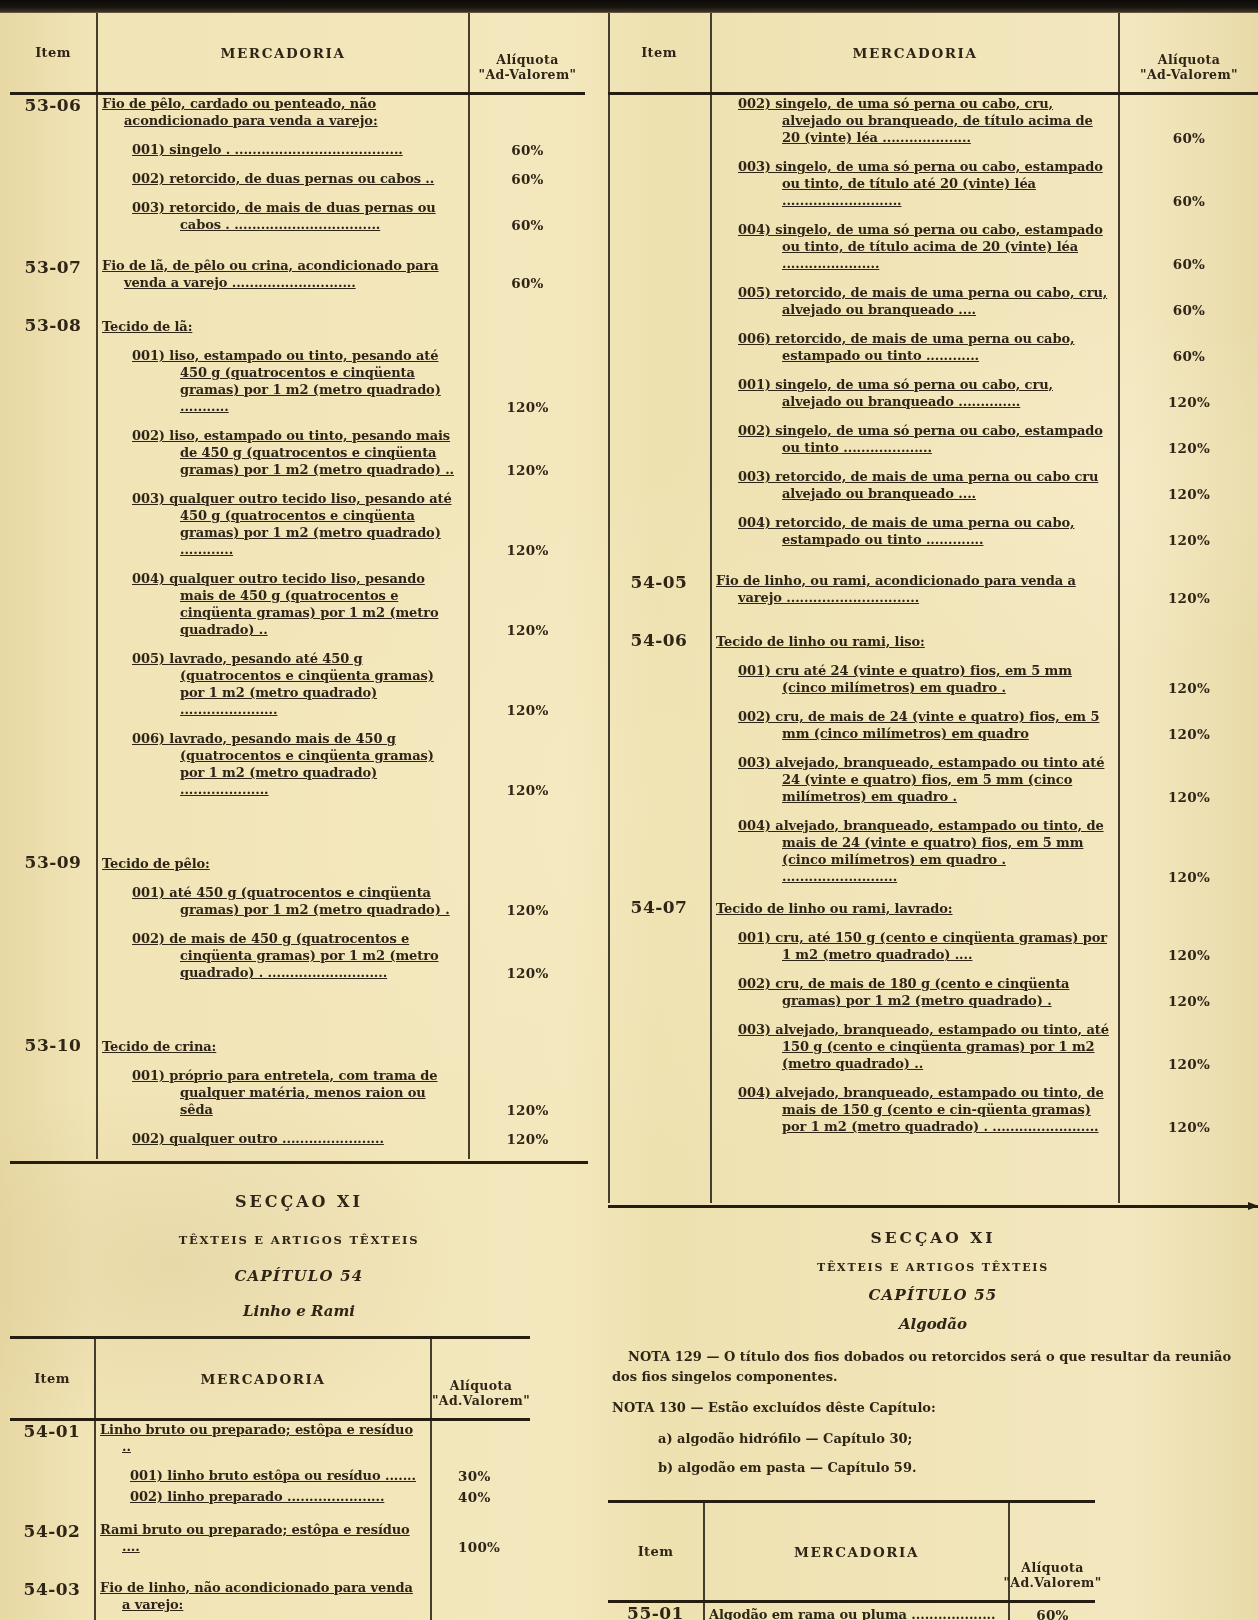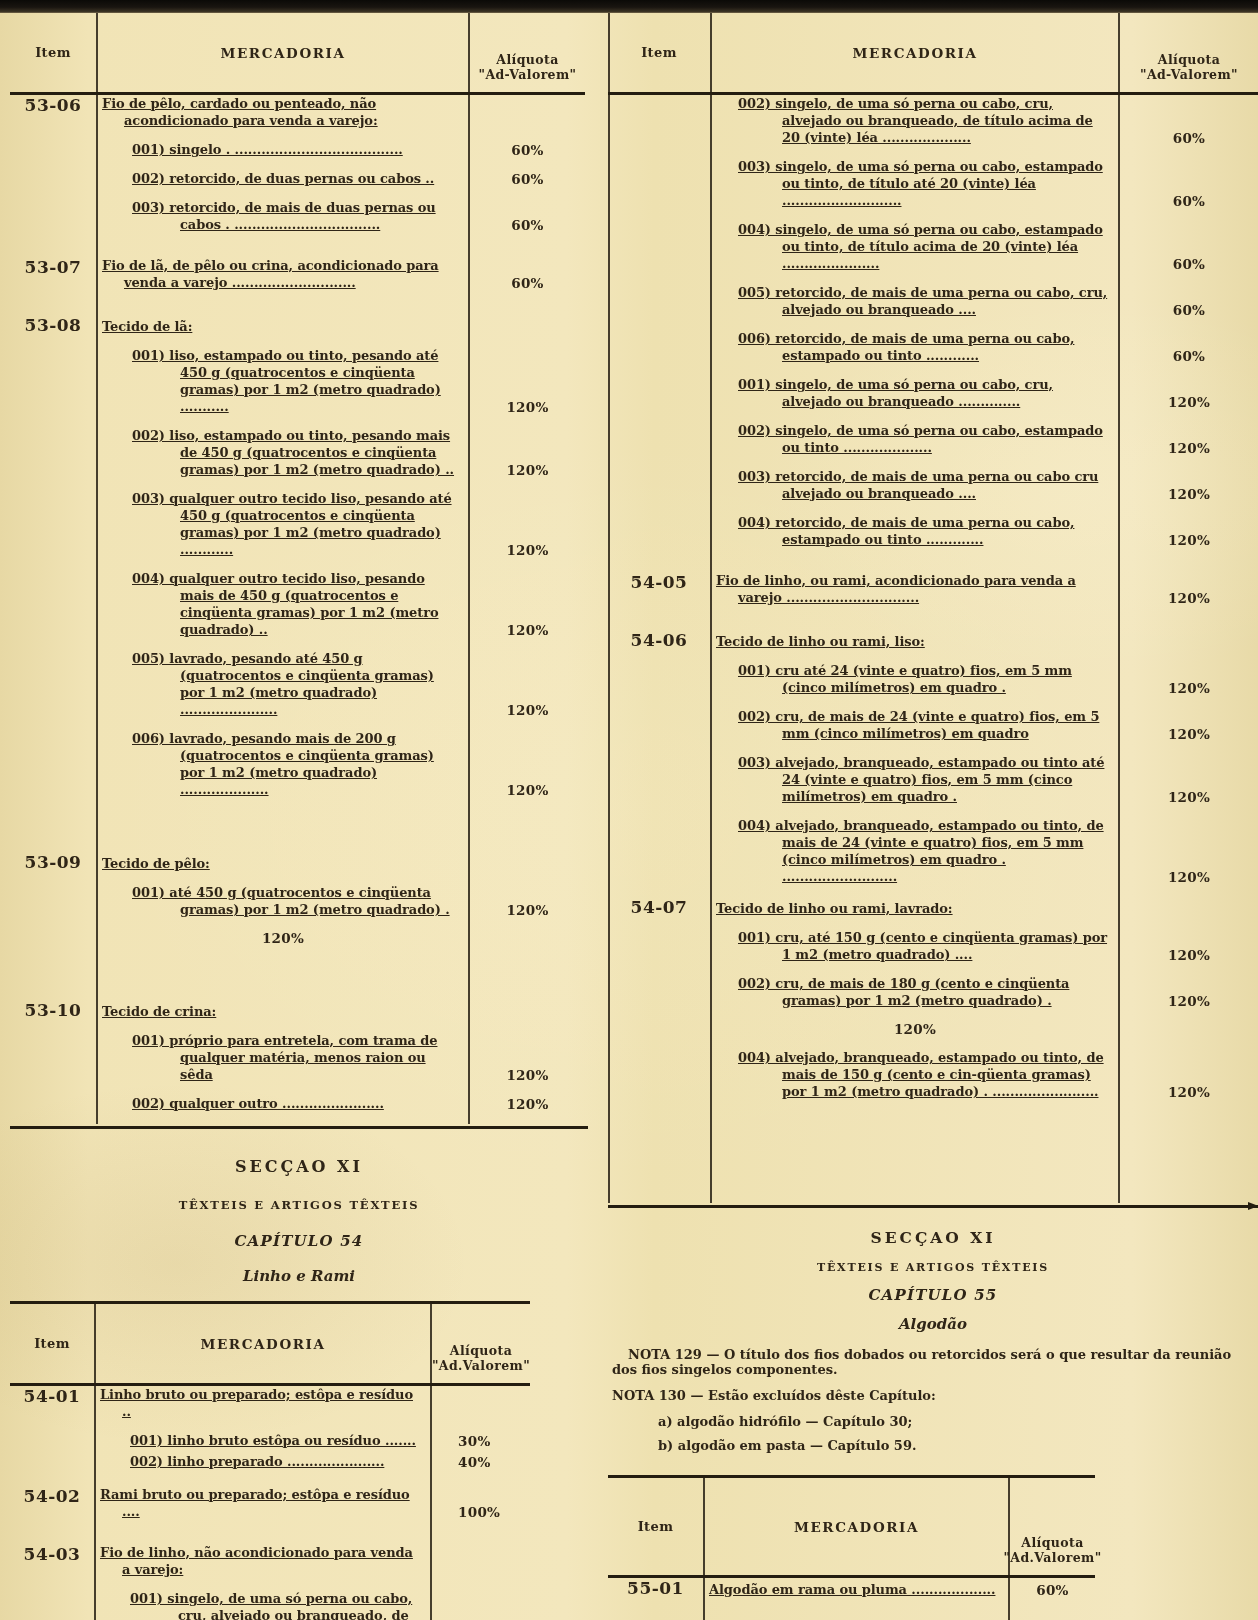--- a/index.html
+++ b/index.html
@@ -56,21 +56,21 @@
   .section{text-align:center;margin-top:28px;}
   .sec-seccao{font-size:16px;font-weight:bold;letter-spacing:3px;margin-bottom:22px;}
   .sec-sub{font-size:11.5px;font-weight:bold;letter-spacing:1.8px;margin-bottom:20px;}
   .sec-cap{font-size:15px;font-weight:bold;font-style:italic;letter-spacing:1.2px;margin-bottom:17px;}
   .sec-name{font-size:15px;font-style:italic;font-weight:bold;margin-bottom:16px;}
   .section-tight{margin-top:20px;}
   .section-tight .sec-seccao{margin-bottom:14px;font-size:15.5px;}
   .section-tight .sec-sub{margin-bottom:12px;font-size:11px;}
   .section-tight .sec-cap{margin-bottom:11px;}
   .section-tight .sec-name{margin-bottom:10px;}
-  .notes{margin:14px 2px 0 4px;font-size:13px;line-height:15px;font-weight:bold;}
+  .notes{margin:14px 2px 0 4px;font-size:13px;line-height:20px;font-weight:bold;}
   .note{margin:0 0 11px;}
   .note.indent{text-indent:16px;}
   .note-item{margin:2px 0 9px 46px;}
 </style>
 </head>
 <body>
 
 <div class="page">
   <div class="topbar"></div>
   <div class="cols">
@@ -181,21 +181,21 @@
               <div class="cell c-desc">
                 <div class="sub-text">005) lavrado, pesando até 450 g (quatrocentos e cinqüenta gramas) por 1 m2 (metro quadrado) ......................</div>
               </div>
               <div class="cell c-rate">
                 <span>120%</span>
               </div>
             </div>
             <div class="line ln-sub">
               <div class="cell c-item"></div>
               <div class="cell c-desc">
-                <div class="sub-text">006) lavrado, pesando mais de 200 g (quatrocentos e cinqüenta gramas) por 1 m2 (metro quadrado) ....................</div>
+                <div class="sub-text">006) lavrado, pesando mais de 450 g (quatrocentos e cinqüenta gramas) por 1 m2 (metro quadrado) ....................</div>
               </div>
               <div class="cell c-rate">
                 <span>120%</span>
               </div>
             </div>
             <div class="line ln-main sp-lg">
               <div class="cell c-item"><span>53-09</span></div>
               <div class="cell c-desc">
                 <div class="main-text">Tecido de pêlo:</div>
               </div>
@@ -205,20 +205,23 @@
               <div class="cell c-item"></div>
               <div class="cell c-desc">
                 <div class="sub-text">001) até 450 g (quatrocentos e cinqüenta gramas) por 1 m2 (metro quadrado) .</div>
               </div>
               <div class="cell c-rate">
                 <span>120%</span>
               </div>
             </div>
             <div class="line ln-sub">
               <div class="cell c-item"></div>
+              <div class="cell c-desc">
+                <div class="sub-text">002) de mais de 450 g (quatrocentos e cinqüenta gramas) por 1 m2 (metro quadrado) . ...........................</div>
+              </div>
               <div class="cell c-rate">
                 <span>120%</span>
               </div>
             </div>
             <div class="line ln-main sp-lg">
               <div class="cell c-item"><span>53-10</span></div>
               <div class="cell c-desc">
                 <div class="main-text">Tecido de crina:</div>
               </div>
               <div class="cell c-rate"></div>
@@ -488,20 +491,23 @@
               <div class="cell c-item"></div>
               <div class="cell c-desc">
                 <div class="sub-text">002) cru, de mais de 180 g (cento e cinqüenta gramas) por 1 m2 (metro quadrado) .</div>
               </div>
               <div class="cell c-rate">
                 <span>120%</span>
               </div>
             </div>
             <div class="line ln-sub">
               <div class="cell c-item"></div>
+              <div class="cell c-desc">
+                <div class="sub-text">003) alvejado, branqueado, estampado ou tinto, até 150 g (cento e cinqüenta gramas) por 1 m2 (metro quadrado) ..</div>
+              </div>
               <div class="cell c-rate">
                 <span>120%</span>
               </div>
             </div>
             <div class="line ln-sub">
               <div class="cell c-item"></div>
               <div class="cell c-desc">
                 <div class="sub-text">004) alvejado, branqueado, estampado ou tinto, de mais de 150 g (cento e cin-qüenta gramas) por 1 m2 (metro quadrado) . ........................</div>
               </div>
               <div class="cell c-rate">

